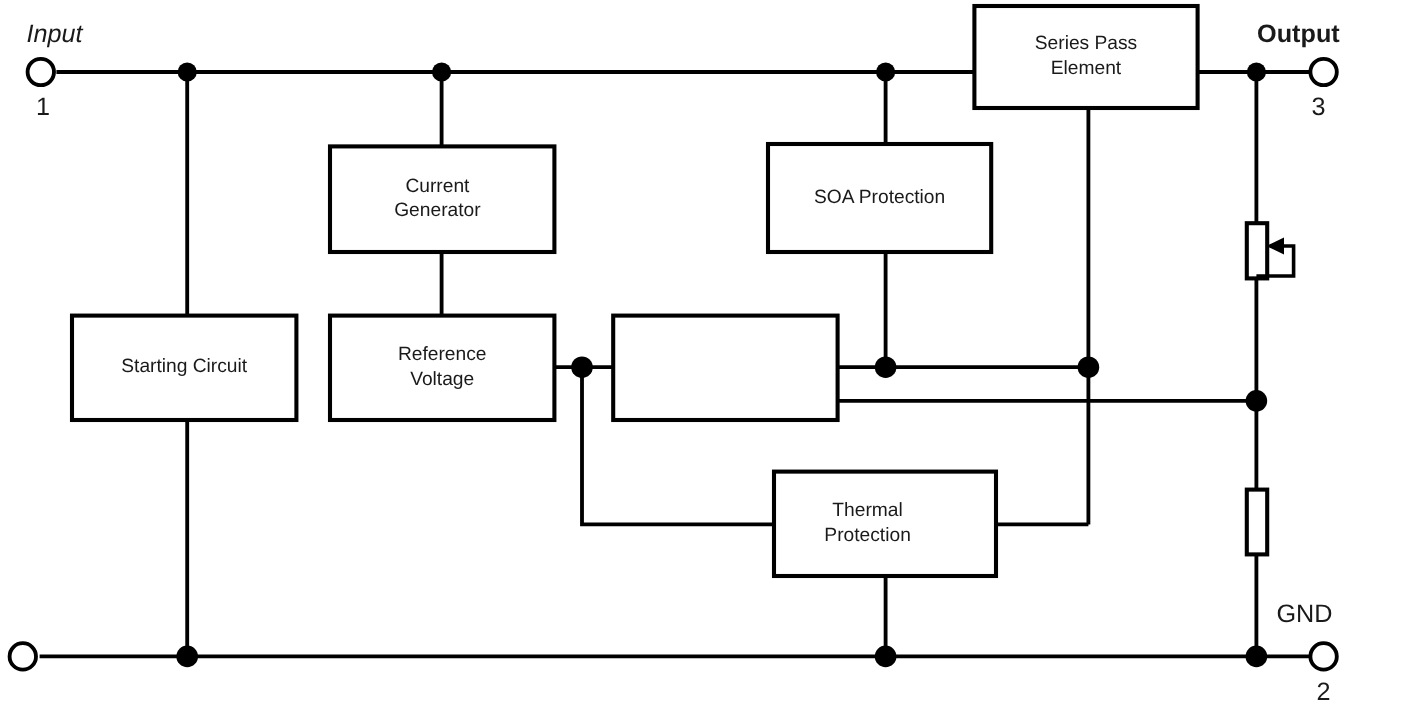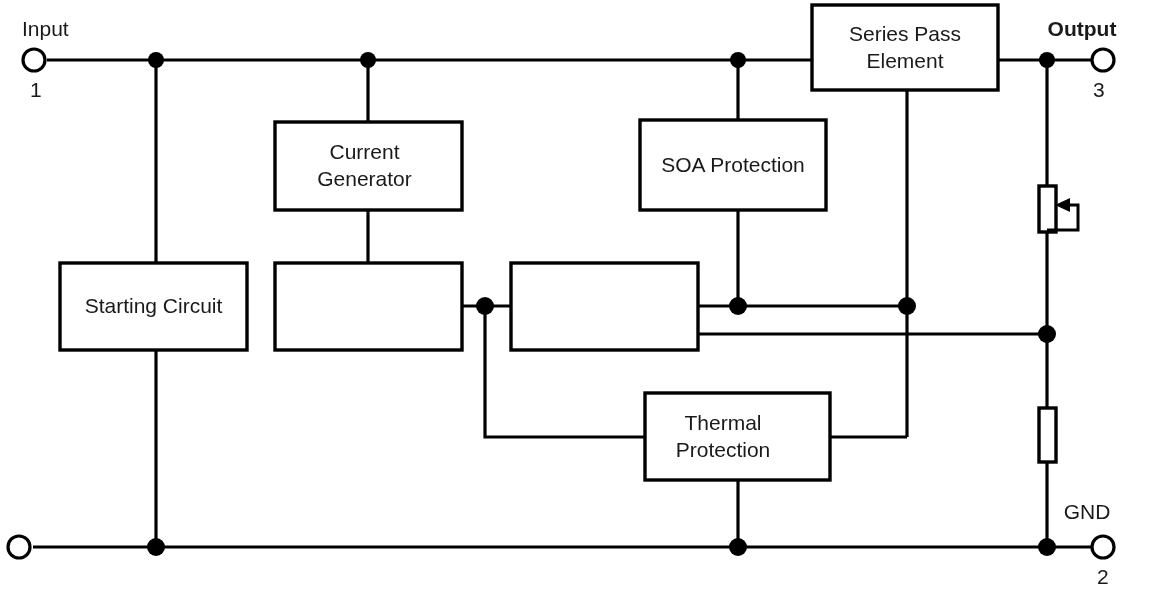--- a/index.html
+++ b/index.html
@@ -56,21 +56,21 @@
   .arrow-head {
     fill: #000000;
   }
   .block-label {
     position: absolute;
     display: flex;
     align-items: center;
     justify-content: center;
     text-align: center;
     font-family: "Liberation Sans", sans-serif;
-    font-size: 21px;
+    font-size: 16px;
     color: #1a1a1a;
     line-height: 1.28;
     pointer-events: none;
     white-space: pre-line;
   }
   .pin-text {
     position: absolute;
     font-family: "Liberation Sans", sans-serif;
     font-size: 21px;
     color: #1a1a1a;
@@ -154,26 +154,28 @@
   <div class="block-label" style="left:812px; top:5px; width:186px; height:85px;">Series Pass
 Element</div>
 
   <div class="block-label" style="left:271px; top:122px; width:187px; height:88px;">Current
 Generator</div>
 
   <div class="block-label" style="left:60px; top:263px; width:187px; height:87px;">Starting Circuit</div>
 
   <div class="block-label" style="left:640px; top:120px; width:186px; height:90px;">SOA Protection</div>
 
+  <div class="block-label" style="left:275px; top:263px; width:187px; height:87px;">Reference
+Voltage</div>
 
 
   <div class="block-label" style="left:645px; top:393px; width:156px; height:87px;">Thermal
 Protection</div>
 
-  <div class="pin-text" style="left:22px; top:17px;">Input</div>
+  <div class="pin-text" style="left:22px; top:17px;font-style:italic;">Input</div>
   <div class="pin-text" style="left:30px; top:78px;">1</div>
 
   <div class="pin-text" style="left:1082px; top:17px; transform:translateX(-50%);font-weight:bold;">Output</div>
   <div class="pin-text" style="left:1093px; top:78px;">3</div>
 
   <div class="pin-text" style="left:1087px; top:500px; transform:translateX(-50%);">GND</div>
   <div class="pin-text" style="left:1097px; top:565px;">2</div>
 
 </div>
 

